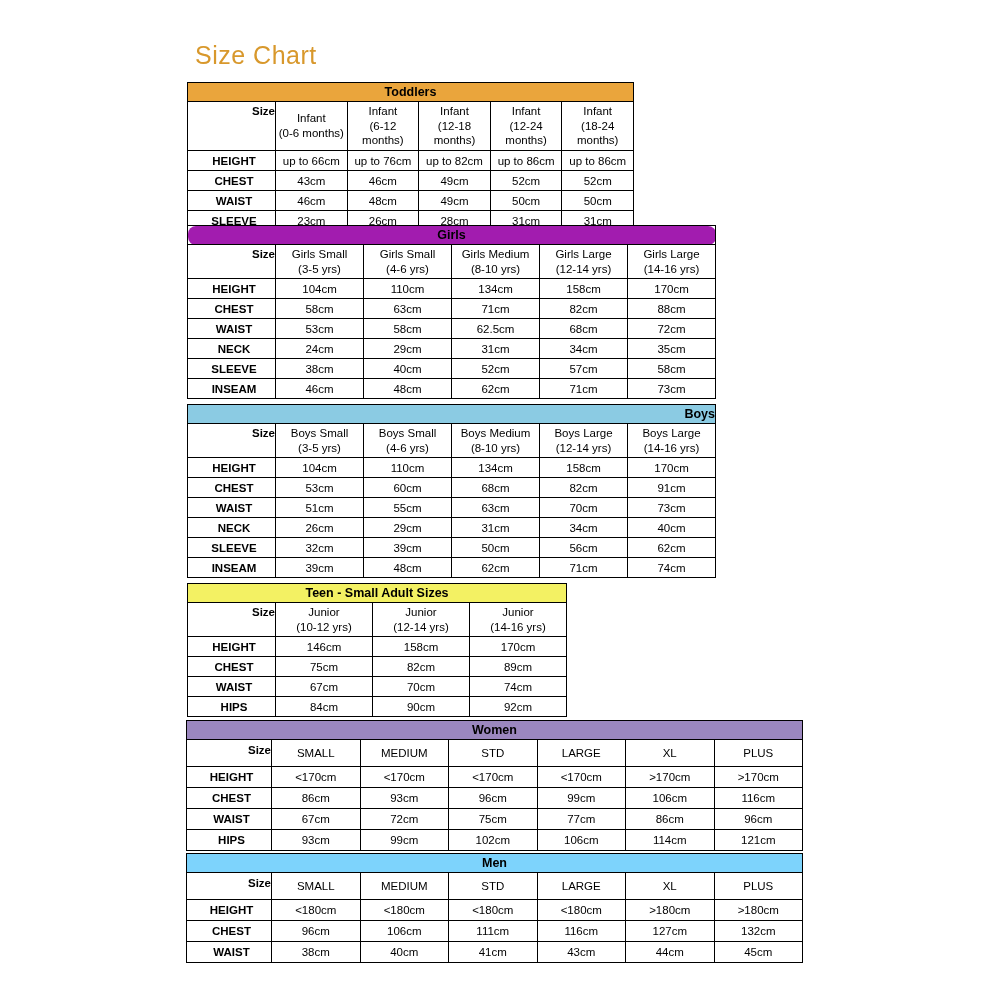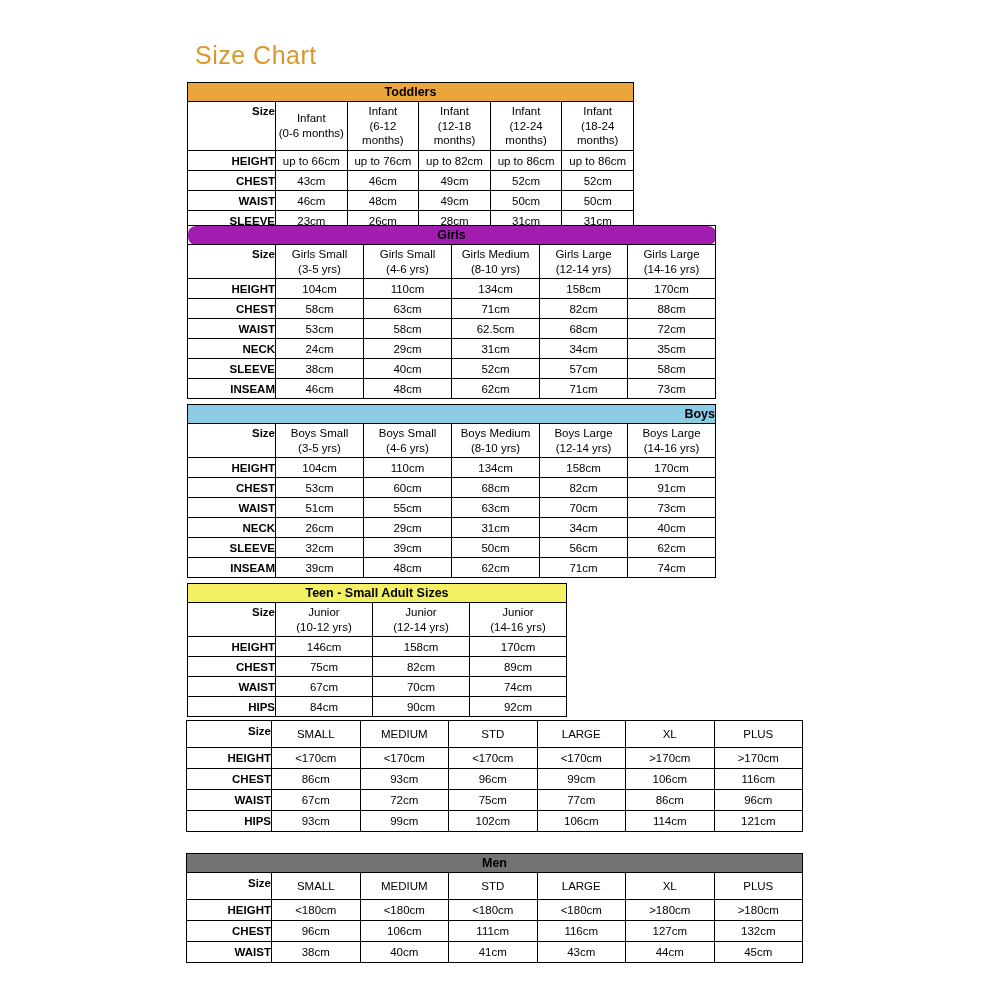--- a/index.html
+++ b/index.html
@@ -53,21 +53,21 @@
   th.col-head {
     font-size: 11.5px;
     font-weight: normal;
     text-align: center;
     vertical-align: middle;
     padding: 2px 0;
     line-height: 1.28;
     background: #ffffff;
   }
   th.row-label {
-    text-align: right;
+    text-align: center;
     vertical-align: middle;
     padding: 0 0 0 5px;
     font-size: 11.5px;
     font-weight: bold;
     background: #ffffff;
   }
   td.value {
     text-align: center;
     vertical-align: middle;
     font-size: 11.5px;
@@ -393,20 +393,23 @@
           <col class="size-col">
           <col>
           <col>
           <col>
           <col>
           <col>
           <col>
         </colgroup>
         <tbody>
           <tr>
+            <th class="band" colspan="7" style="background: rgb(155, 135, 191);">Women</th>
+          </tr>
+          <tr>
             <th class="size-label">Size</th>
             <th class="col-head">
               <div>SMALL</div>
             </th>
             <th class="col-head">
               <div>MEDIUM</div>
             </th>
             <th class="col-head">
               <div>STD</div>
             </th>
@@ -463,21 +466,21 @@
           <col class="size-col">
           <col>
           <col>
           <col>
           <col>
           <col>
           <col>
         </colgroup>
         <tbody>
           <tr>
-            <th class="band" colspan="7" style="background: #737373;">Men</th>
+            <th class="band" colspan="7" style="background: #7dd3fc;">Men</th>
           </tr>
           <tr>
             <th class="size-label">Size</th>
             <th class="col-head">
               <div>SMALL</div>
             </th>
             <th class="col-head">
               <div>MEDIUM</div>
             </th>
             <th class="col-head">

